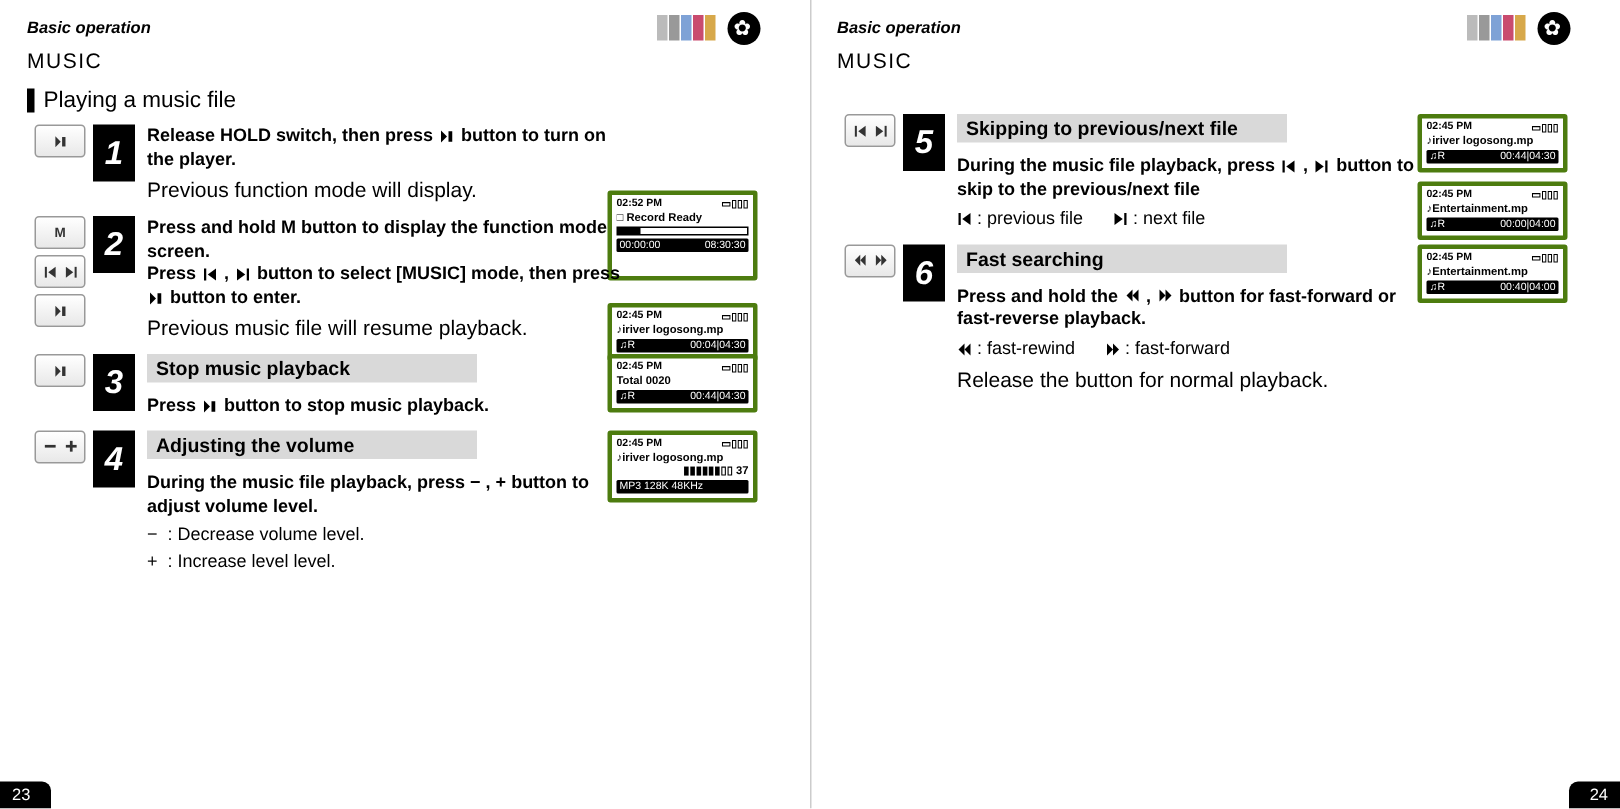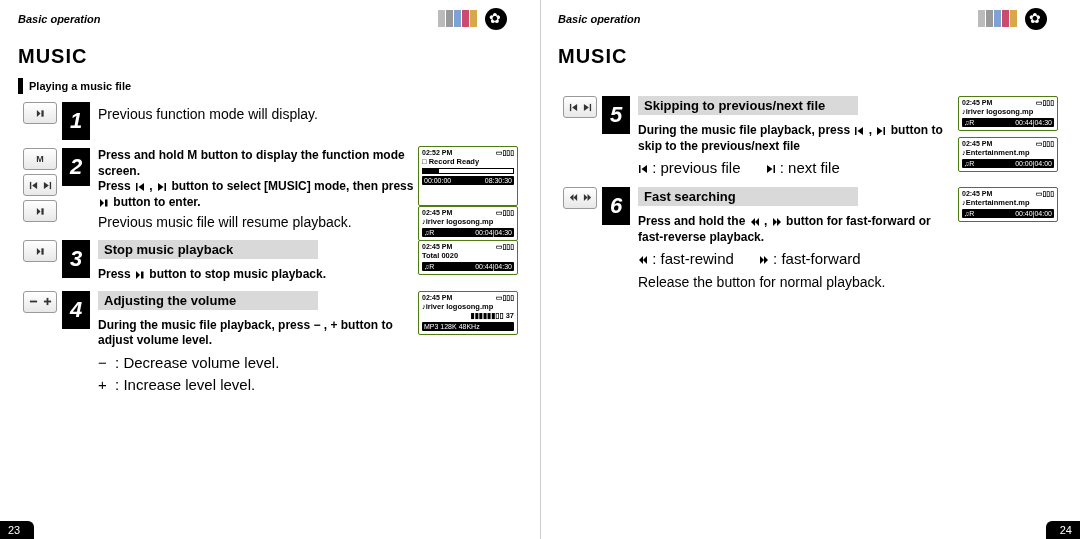--- a/index.html
+++ b/index.html
@@ -8,39 +8,39 @@
   .half { width:540px; position:relative; padding:10px 18px 0 18px; }
   .divider-v { position:absolute; left:0; top:0; width:1px; height:100%; background:#ccc;}
   
   .top-band { display:flex; align-items:center; height:18px; position:relative; }
   .basic-op { font-style:italic; font-weight:bold; font-size:11px; }
   .color-strip { position:absolute; right:45px; top:0; display:flex; height:17px; gap:1px;}
   .color-strip span { width:7px; height:17px; }
   .cs1{background:#bbb;} .cs2{background:#999;} .cs3{background:#7ea2d6;} .cs4{background:#c94b6e;} .cs5{background:#d7a84a;}
   .flower-icon { position:absolute; right:15px; top:-2px; width:22px; height:22px; background:#000; border-radius:50%; }
   .flower-icon::before{ content:"✿"; color:#fff; font-size:14px; position:absolute; left:4px; top:2px;}
-  .music-title { font-size:20px; font-weight:bold; letter-spacing:1px; margin-top:17px;}
+  .music-title { font-size:14px; font-weight:normal; letter-spacing:1px; margin-top:4px;}
   .section-head { display:flex; align-items:center; margin:10px 0 8px 0;}
   .bar { width:5px; height:16px; background:#000; margin-right:6px;}
-  .section-head h2 { font-size:11px; font-weight:bold;text-align:right;}
+  .section-head h2 { font-size:15px; font-weight:normal;text-align:right;}
   
   .step { display:flex; margin-bottom:8px; position:relative;}
   .icon-col { width:44px; display:flex; flex-direction:column; gap:4px; align-items:center; }
   .dev-btn { width:34px; height:22px; border:1px solid #999; border-radius:3px; background:linear-gradient(#fff,#e8e8e8); display:flex; align-items:center; justify-content:center; font-size:10px; color:#333; gap:3px;}
   .dev-btn svg { width:9px; height:9px; fill:#333;}
   .dev-btn.pair{ gap:5px;}
   .num { width:28px; height:38px; background:#000; color:#fff; font-size:22px; font-weight:bold; display:flex; align-items:center; justify-content:center; font-style:italic; flex-shrink:0; margin-right:8px;}
   .body-col { flex:1; padding-right:105px;}
   .lead { font-weight:bold; font-size:12px; line-height:1.3;}
   .lead svg.inline { width:10px; height:10px; fill:#000; vertical-align:middle; margin:0 1px;}
   .sub { font-size:14px; margin-top:3px; line-height:1.35;}
-  .legend { font-size:15px; margin-top:3px; line-height:1.45;}
+  .legend { font-size:12px; margin-top:3px; line-height:1.45;}
   .legend .row{white-space:nowrap;}
   
-  .mini { position:absolute; right:4px; top:0; border:1px solid #4d7c0f; border-radius:2px; padding:2px 3px 3px 3px; width:100px; background:#fff;}
+  .mini { position:absolute; right:17px; top:0; border:3px solid #4d7c0f; border-radius:2px; padding:2px 3px 3px 3px; width:100px; background:#fff;}
   .mini .row1{display:flex; justify-content:space-between; font-size:7px; font-weight:bold;}
   .mini .title-line{font-size:7.5px; font-weight:bold; white-space:nowrap; overflow:hidden;}
   .mini .blackbar{background:#000;color:#fff;font-size:7px; padding:1px 2px; display:flex; justify-content:space-between; margin-top:2px; border-radius:1px;}
   .mini.tall{ height:60px;margin-top:44px;}
   .mini .thinbar{height:6px;background:#fff;border:1px solid #000;margin-top:2px;position:relative;}
   .mini .thinbar::before{content:""; position:absolute;left:0;top:0;height:100%;width:18%;background:#000;}
   
   .screen-stack{ position:absolute; right:0; top:0; display:flex; flex-direction:column; gap:6px;}
   
   .subtitle { font-weight:bold; font-size:13px; background:#d9d9d9; padding:2px 6px; display:inline-block; min-width:220px; margin-bottom:8px;}
@@ -120,20 +120,25 @@
     <div class="step">
       <div class="icon-col">
         <div class="dev-btn">
             <svg viewBox="0 0 10 10">
               <use href="#i-playstop"></use>
             </svg>
           </div>
       </div>
       <div class="num">1</div>
       <div class="body-col">
+        <p class="lead">
+          <span>Release HOLD switch, then press </span><svg class="inline" viewBox="0 0 10 10">
+              <use href="#i-playstop"></use>
+            </svg><span> button to turn on the player.</span>
+        </p>
         <p class="sub">Previous function mode will display.</p>
       </div>
       <div class="mini tall">
         <div class="row1">
             <span>02:52 PM</span>
             <span>▭▯▯▯</span>
           </div>
         <div class="title-line">□ <span>Record Ready</span></div>
         <div class="thinbar"></div>
         <div class="blackbar">

